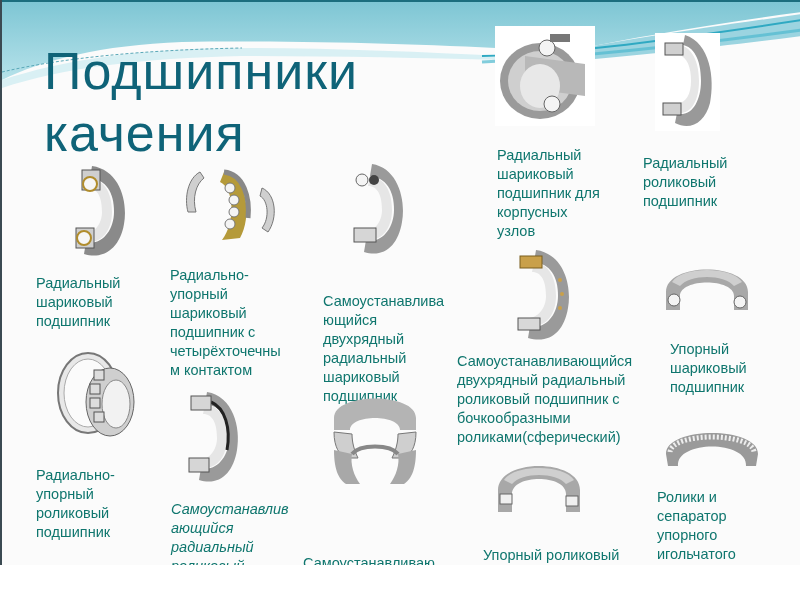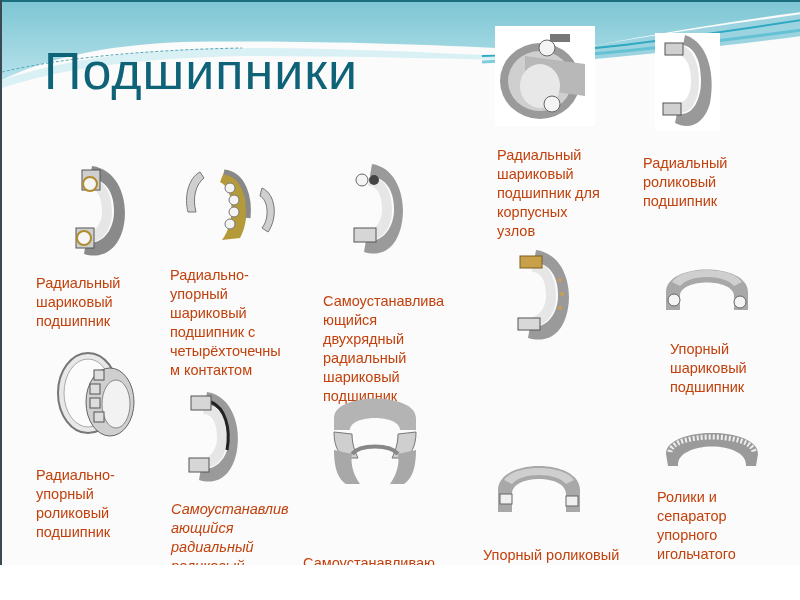--- a/index.html
+++ b/index.html
@@ -1,21 +1,21 @@
 <!DOCTYPE html>
 <html><head>
 <meta charset="utf-8">
 <style>
   html,body{margin:0;padding:0;}
   body{width:800px;height:600px;position:relative;overflow:hidden;background:#ffffff;font-family:"Liberation Sans","DejaVu Sans",sans-serif;}
   .slide{position:absolute;left:0;top:0;width:800px;height:565px;background:#fbfbfb;border-left:2px solid #3b4a52;box-sizing:border-box;overflow:hidden;}
   .topbar{position:absolute;left:0;top:0;width:800px;height:2px;background:#1c6e7e;}
   .wave{position:absolute;left:0;top:0;}
   .title{position:absolute;left:42px;top:40px;color:#0f6378;font-size:52px;line-height:62px;font-weight:normal;letter-spacing:1px;}
-  .label{position:absolute;color:#c2410c;font-size:14.5px;line-height:19px;white-space:pre-line;}
+  .label{position:absolute;color:#0f766e;font-size:14.5px;line-height:19px;white-space:pre-line;}
   .pic{position:absolute;}
   .whitebox{position:absolute;background:#fff;}
 </style>
 </head>
 <body>
 
 <div class="slide">
   <div class="topbar"></div>
 
   <svg class="wave" width="800" height="200">
@@ -28,20 +28,21 @@
     <path d="M0,2 L800,2 L800,12 C700,25 620,40 560,52 C460,45 300,40 180,42 C100,45 40,60 0,80 Z" fill="url(#wg)"></path>
     <path d="M0,80 C60,60 140,48 240,48 C330,48 420,52 500,56 L500,60 C420,58 330,56 240,56 C140,58 60,68 0,88 Z" fill="#d9f0f4"></path>
     <path d="M560,52 C620,40 700,28 800,14 L800,36 C720,46 650,54 560,62 Z" fill="#9bd4e0"></path>
     <path d="M0,72 C60,58 140,50 240,48" stroke="#5aa8b8" stroke-width="1" stroke-dasharray="3,2" fill="none"></path>
     <path d="M480,56 C560,54 640,44 800,20" stroke="#2fa9c2" stroke-width="2" fill="none"></path>
     <path d="M480,62 C560,58 650,50 800,30" stroke="#4fb9cf" stroke-width="3" fill="none" opacity="0.7"></path>
   </svg>
 
   <div class="title">
     <div>Подшипники</div>
+    <div>качения</div>
   </div>
 
   <div class="whitebox" style="left:493px;top:26px;width:100px;height:100px;"></div>
   <svg class="pic" style="left:493px;top:26px;" width="100" height="100">
     <ellipse cx="45" cy="55" rx="40" ry="38" fill="#9a9a9a"></ellipse>
     <ellipse cx="45" cy="55" rx="32" ry="30" fill="#cfcfcf"></ellipse>
     <path d="M30,30 L90,38 L90,70 L30,62 Z" fill="#b8b8b8"></path>
     <ellipse cx="45" cy="60" rx="20" ry="22" fill="#e8e8e8"></ellipse>
     <circle cx="52" cy="22" r="8" fill="#f4f4f4" stroke="#666"></circle>
     <circle cx="57" cy="78" r="8" fill="#f4f4f4" stroke="#666"></circle>
@@ -109,20 +110,25 @@
 
   <svg class="pic" style="left:508px;top:246px;" width="65" height="100">
     <path d="M26,4 C54,8 62,40 58,62 C54,86 40,98 18,92 L20,80 C36,84 48,68 48,50 C48,30 40,18 24,16 Z" fill="#9a9a9a"></path>
     <path d="M24,16 C38,18 46,30 46,50 C46,68 36,82 20,80 L18,72 C28,72 36,62 36,50 C36,36 32,26 22,26 Z" fill="#e6e6e6"></path>
     <rect x="10" y="10" width="22" height="12" fill="#c9a04a" stroke="#7a5e1e"></rect>
     <rect x="8" y="72" width="22" height="12" fill="#d8d8d8" stroke="#555"></rect>
     <circle cx="50" cy="34" r="2" fill="#c9a04a"></circle>
       <circle cx="52" cy="48" r="2" fill="#c9a04a"></circle>
       <circle cx="50" cy="62" r="2" fill="#c9a04a"></circle>
   </svg>
+  <div class="label" style="left:455px;top:352px;">Самоустанавливающийся
+двухрядный радиальный
+роликовый подшипник с
+бочкообразными
+роликами(сферический)</div>
 
   <svg class="pic" style="left:660px;top:252px;" width="90" height="68">
     <path d="M4,40 C4,10 86,10 86,40 L86,58 L72,58 L72,44 C72,26 18,26 18,44 L18,58 L4,58 Z" fill="#a8a8a8"></path>
     <path d="M10,30 C20,14 70,14 80,30 L72,34 C62,22 28,22 18,34 Z" fill="#cfcfcf"></path>
     <circle cx="12" cy="48" r="6" fill="#f4f4f4" stroke="#666"></circle>
     <circle cx="78" cy="50" r="6" fill="#f4f4f4" stroke="#666"></circle>
   </svg>
   <div class="label" style="left:668px;top:340px;">Упорный
 шариковый
 подшипник</div>

